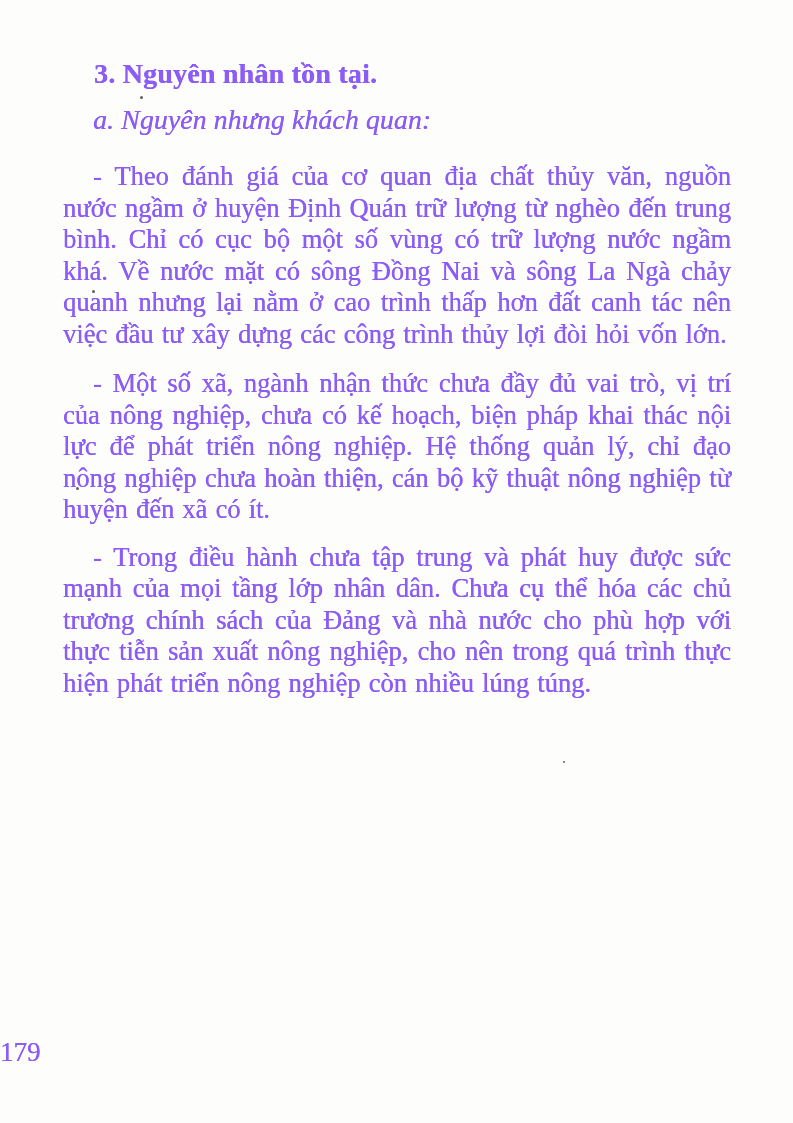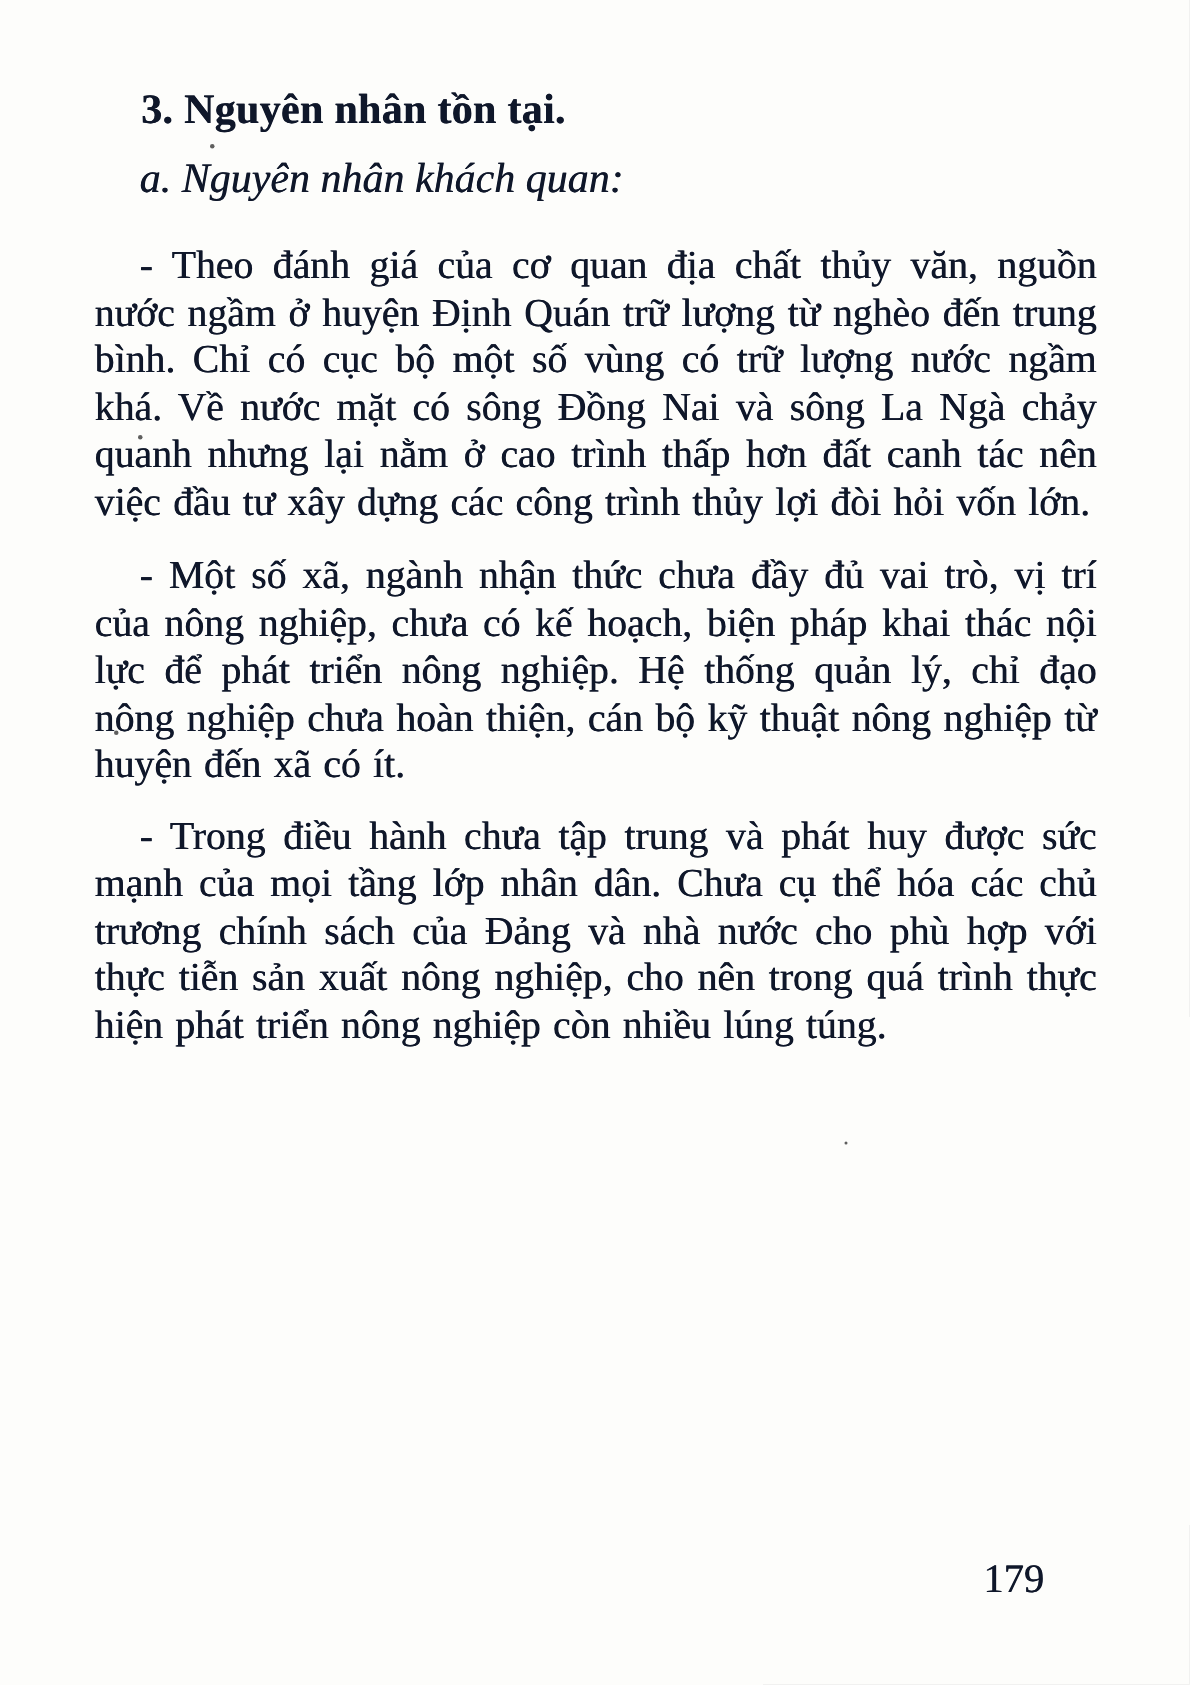--- a/index.html
+++ b/index.html
@@ -6,21 +6,21 @@
     margin: 0;
     padding: 0;
     background: #e8e8e8;
   }
   .page {
     position: relative;
     width: 793px;
     height: 1123px;
     margin: 0 auto;
     background: #fdfdfb;
-    color: #0f172a;
+    color: #8b5cf6;
     font-family: "Liberation Serif", "DejaVu Serif", serif;
     overflow: hidden;
   }
   .content {
     position: absolute;
     left: 63px;
     top: 58px;
     width: 668px;
   }
   .heading {
@@ -53,41 +53,41 @@
   .para.p2 { margin-top: 25px; }
   .sub-b  { margin-top: 20px; }
   .para.p3 { margin-top: 14px; }
   .para.p4 { margin-top: 16px; }
   .para.p5 { margin-top: 18px; }
   .page-number {
     position: absolute;
     top: 1036px;
     left: 0;
     width: 696px;
-    text-align: right;
+    text-align: left;
     font-size: 27px;
     line-height: 32px;
     text-shadow: 0.3px 0 0 currentColor;
   }
   .speck {
     position: absolute;
     background: #2a2a2a;
     border-radius: 50%;
     opacity: 0.75;
   }
 </style>
 </head>
 <body>
 
 <div class="page">
   <div class="content">
 
     <h1 class="heading">3. Nguyên nhân tồn tại.</h1>
 
-    <p class="subheading sub-a">a. Nguyên nhân khách quan:</p>
+    <p class="subheading sub-a">a. Nguyên nhưng khách quan:</p>
 
 
     <p class="para p2">- Theo đánh giá của cơ quan địa chất thủy văn, nguồn nước ngầm ở huyện Định Quán trữ lượng từ nghèo đến trung bình. Chỉ có cục bộ một số vùng có trữ lượng nước ngầm khá. Về nước mặt có sông Đồng Nai và sông La Ngà chảy quanh nhưng lại nằm ở cao trình thấp hơn đất canh tác nên việc đầu tư xây dựng các công trình thủy lợi đòi hỏi vốn lớn.</p>
 
 
 
     <p class="para p5">- Một số xã, ngành nhận thức chưa đầy đủ vai trò, vị trí của nông nghiệp, chưa có kế hoạch, biện pháp khai thác nội lực để phát triển nông nghiệp. Hệ thống quản lý, chỉ đạo nông nghiệp chưa hoàn thiện, cán bộ kỹ thuật nông nghiệp từ huyện đến xã có ít.</p>
 
     <p class="para p4">- Trong điều hành chưa tập trung và phát huy được sức mạnh của mọi tầng lớp nhân dân. Chưa cụ thể hóa các chủ trương chính sách của Đảng và nhà nước cho phù hợp với thực tiễn sản xuất nông nghiệp, cho nên trong quá trình thực hiện phát triển nông nghiệp còn nhiều lúng túng.</p>
 

